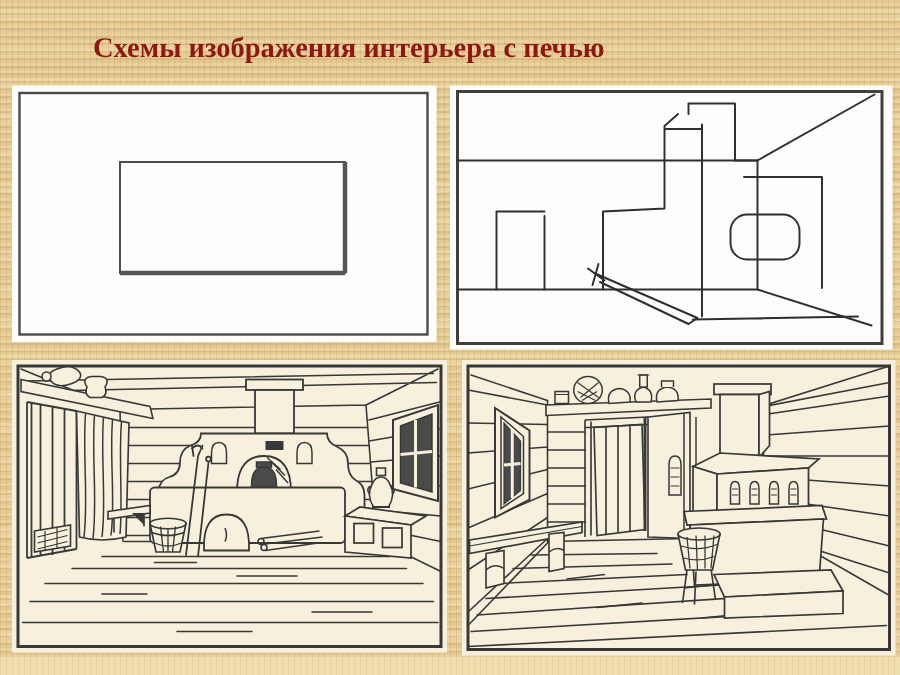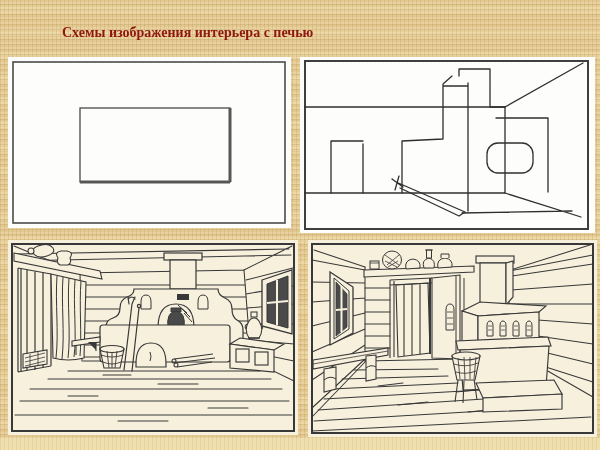--- a/index.html
+++ b/index.html
@@ -12,21 +12,21 @@
       repeating-linear-gradient(0deg, rgba(168,130,66,.18) 0 1px, rgba(255,244,210,.22) 1px 3px, rgba(0,0,0,0) 3px 5px),
       repeating-linear-gradient(0deg, rgba(255,240,200,.20) 0 7px, rgba(0,0,0,0) 7px 23px);
   }
   .bottom-strip{
     position:absolute;left:0;bottom:0;width:600px;height:12px;
     background:#efdfae;
     background-image:repeating-linear-gradient(90deg, rgba(190,155,90,.18) 0 1px, rgba(0,0,0,0) 1px 4px);
   }
   .slide-title{
     position:absolute;left:62px;top:22px;width:500px;
-    font-weight:bold;font-size:14px;line-height:22px;color:#8e1710;
+    font-weight:bold;font-size:19px;line-height:22px;color:#8e1710;
     font-family:"Liberation Serif", serif;
   }
   .panel{position:absolute;box-sizing:border-box;}
   .panel svg{display:block;width:100%;height:100%;}
   .panel-white{background:#fdfdfb;}
   .panel-paper{background:#f6f0dd;}
   #p1{left:8px;top:57px;width:283px;height:171px;}
   #p2{left:300px;top:57px;width:295px;height:176px;}
   #p3{left:8px;top:240px;width:290px;height:195px;}
   #p4{left:308px;top:240px;width:289px;height:197px;}

